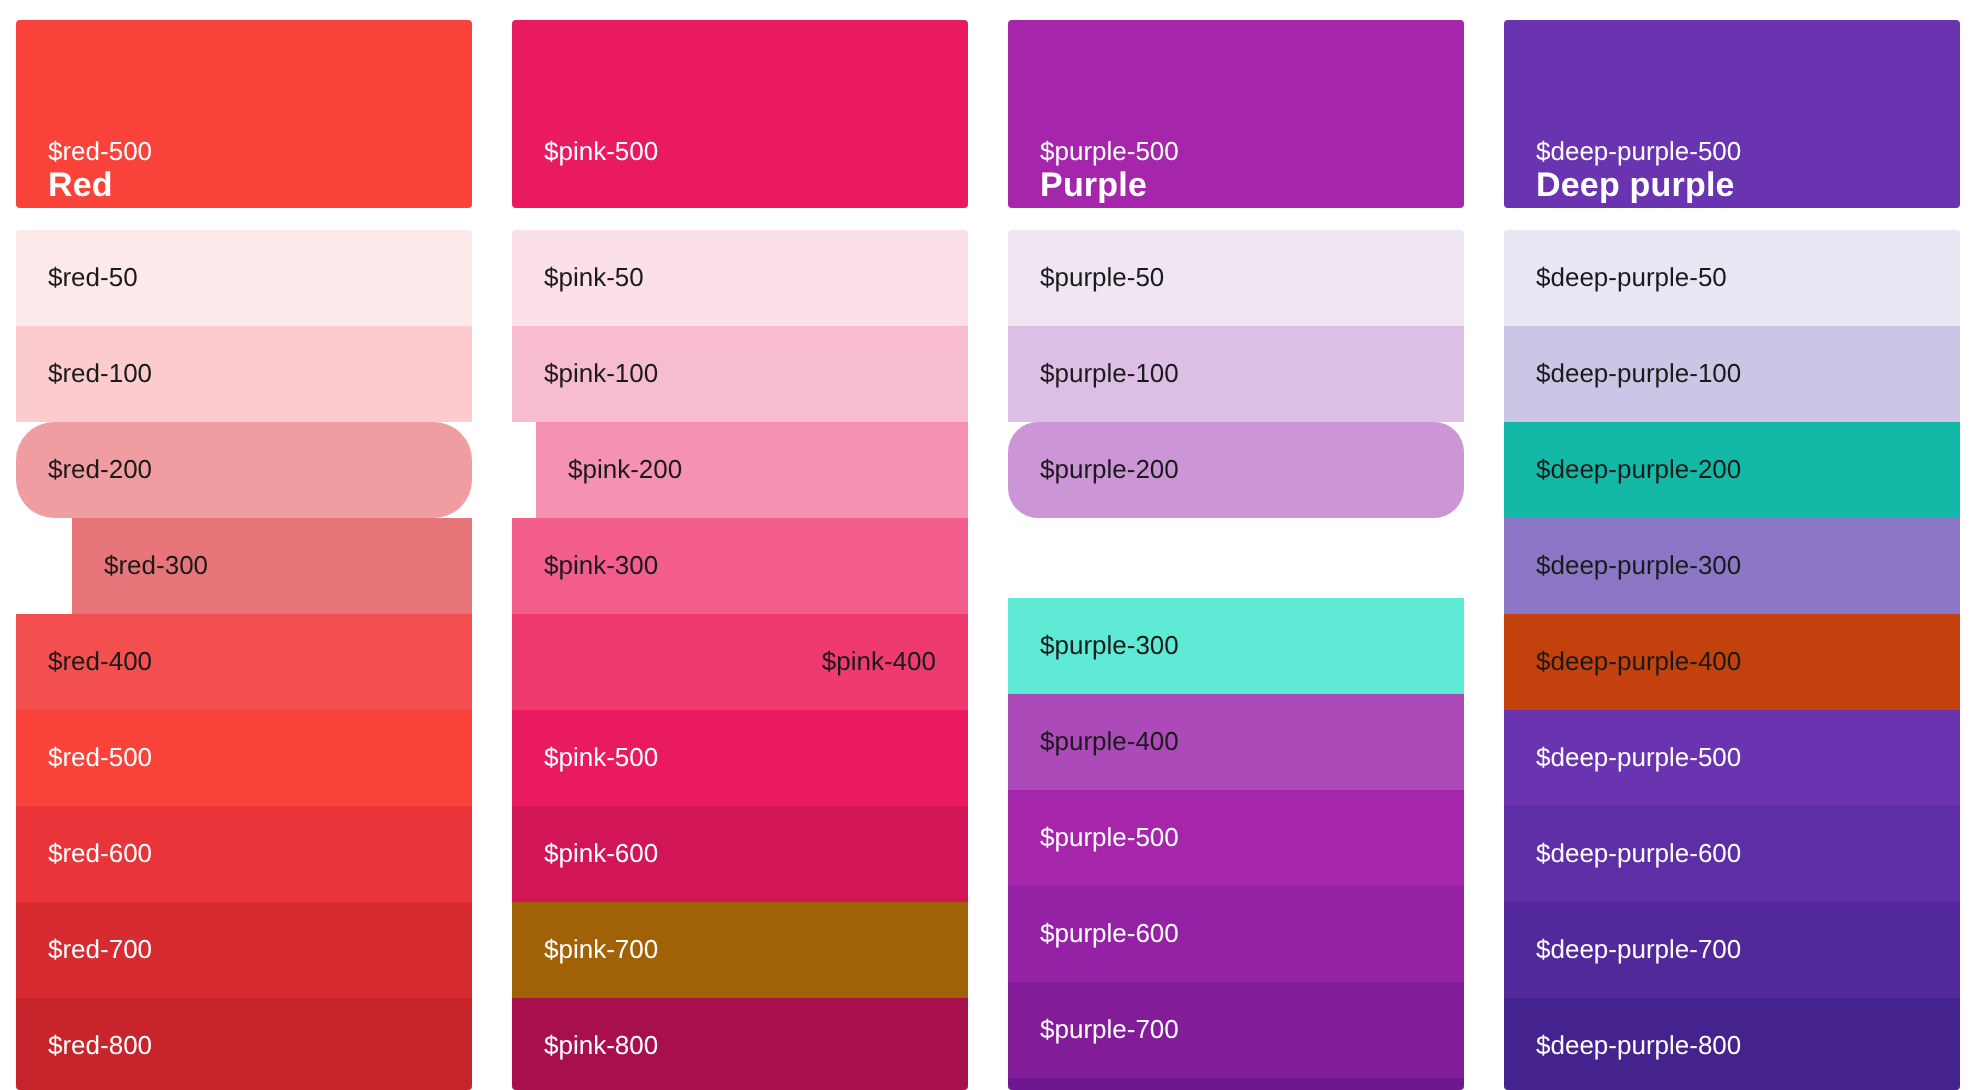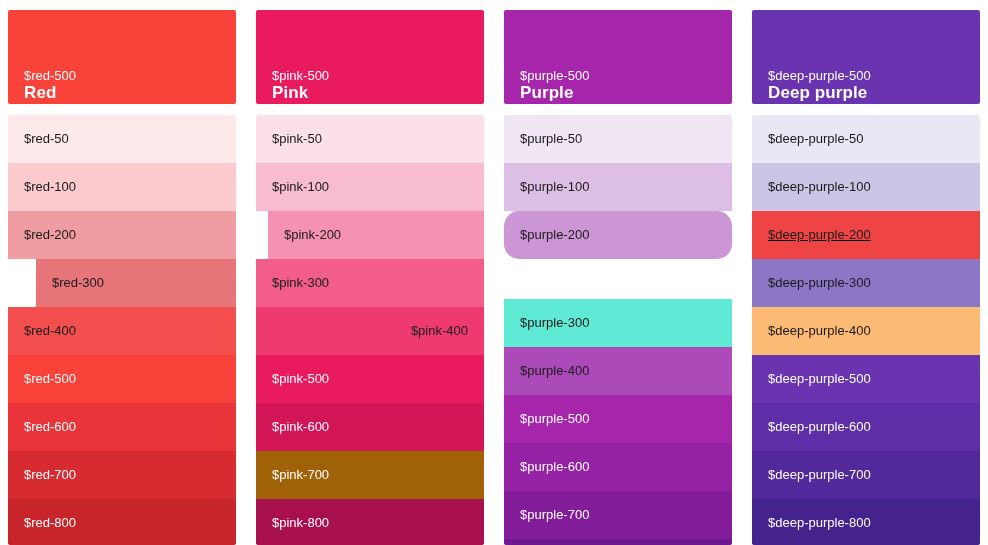--- a/index.html
+++ b/index.html
@@ -97,21 +97,21 @@
         <div class="palette-header-title">Red</div>
         <div class="palette-header-token">$red-500</div>
       </div>
       <div class="swatch-stack">
         <div class="swatch-row" style="background: rgb(253, 233, 234);">
           <span class="swatch-label text-dark">$red-50</span>
         </div>
         <div class="swatch-row" style="background: rgb(251, 203, 205);">
           <span class="swatch-label text-dark">$red-100</span>
         </div>
-        <div class="swatch-row" style="background: rgb(240, 157, 162);">
+        <div class="swatch-row" style="background: rgb(240, 157, 162); border-radius: 19px;">
           <span class="swatch-label text-dark">$red-200</span>
         </div>
         <div class="swatch-row" style="background: rgb(232, 117, 122); margin-left: 28px;">
           <span class="swatch-label text-dark">$red-300</span>
         </div>
         <div class="swatch-row" style="background: rgb(244, 79, 79);">
           <span class="swatch-label text-dark">$red-400</span>
         </div>
         <div class="swatch-row" style="background: rgb(249, 66, 58);">
           <span class="swatch-label text-light">$red-500</span>
@@ -122,21 +122,20 @@
         <div class="swatch-row" style="background: rgb(213, 43, 49);">
           <span class="swatch-label text-light">$red-700</span>
         </div>
         <div class="swatch-row" style="background: rgb(200, 36, 43);">
           <span class="swatch-label text-light">$red-800</span>
         </div>
       </div>
     </div>
     <div class="palette-column">
       <div class="palette-header" style="background: rgb(233, 26, 94);">
-        <div class="palette-header-title">Pink</div>
         <div class="palette-header-token">$pink-500</div>
       </div>
       <div class="swatch-stack">
         <div class="swatch-row" style="background: rgb(251, 224, 233);">
           <span class="swatch-label text-dark">$pink-50</span>
         </div>
         <div class="swatch-row" style="background: rgb(248, 188, 208);">
           <span class="swatch-label text-dark">$pink-100</span>
         </div>
         <div class="swatch-row" style="background: rgb(245, 146, 178); margin-left: 12px;">
@@ -202,27 +201,27 @@
         <div class="palette-header-title">Deep purple</div>
         <div class="palette-header-token">$deep-purple-500</div>
       </div>
       <div class="swatch-stack">
         <div class="swatch-row" style="background: rgb(234, 231, 245);">
           <span class="swatch-label text-dark">$deep-purple-50</span>
         </div>
         <div class="swatch-row" style="background: rgb(205, 197, 230);">
           <span class="swatch-label text-dark">$deep-purple-100</span>
         </div>
-        <div class="swatch-row" style="background: #ef4444; text-decoration: underline;">
+        <div class="swatch-row" style="background: #14b8a6;">
           <span class="swatch-label text-dark">$deep-purple-200</span>
         </div>
         <div class="swatch-row" style="background: rgb(140, 119, 198);">
           <span class="swatch-label text-dark">$deep-purple-300</span>
         </div>
-        <div class="swatch-row" style="background: #fdba74;">
+        <div class="swatch-row" style="background: #c2410c;">
           <span class="swatch-label text-dark">$deep-purple-400</span>
         </div>
         <div class="swatch-row" style="background: rgb(106, 51, 176);">
           <span class="swatch-label text-light">$deep-purple-500</span>
         </div>
         <div class="swatch-row" style="background: rgb(94, 46, 167);">
           <span class="swatch-label text-light">$deep-purple-600</span>
         </div>
         <div class="swatch-row" style="background: rgb(82, 40, 155);">
           <span class="swatch-label text-light">$deep-purple-700</span>

